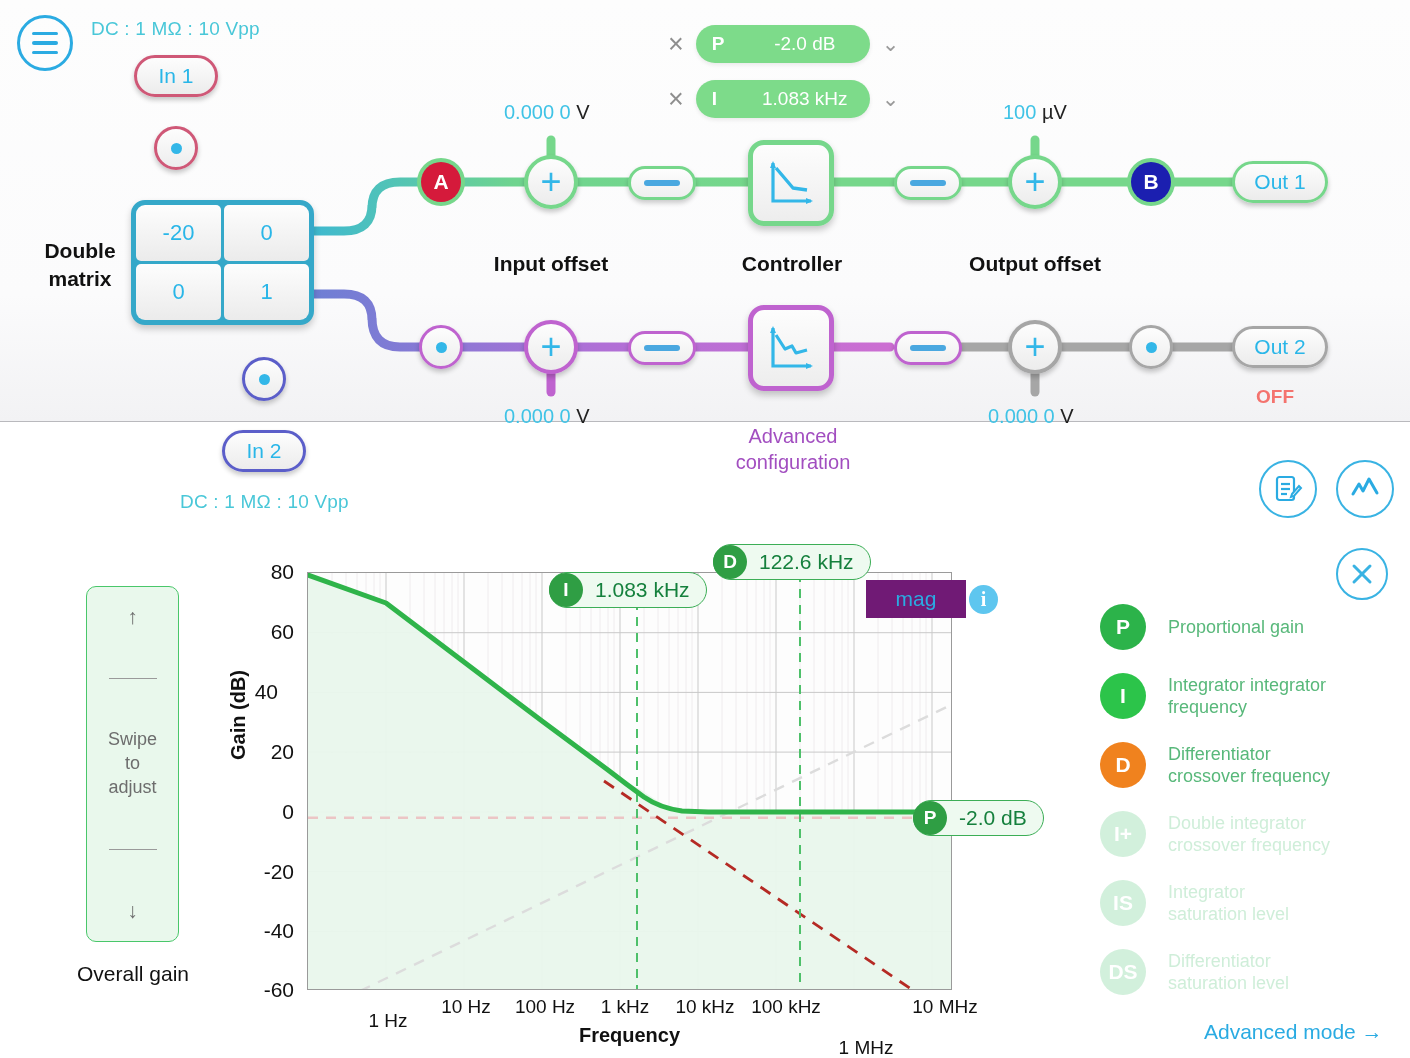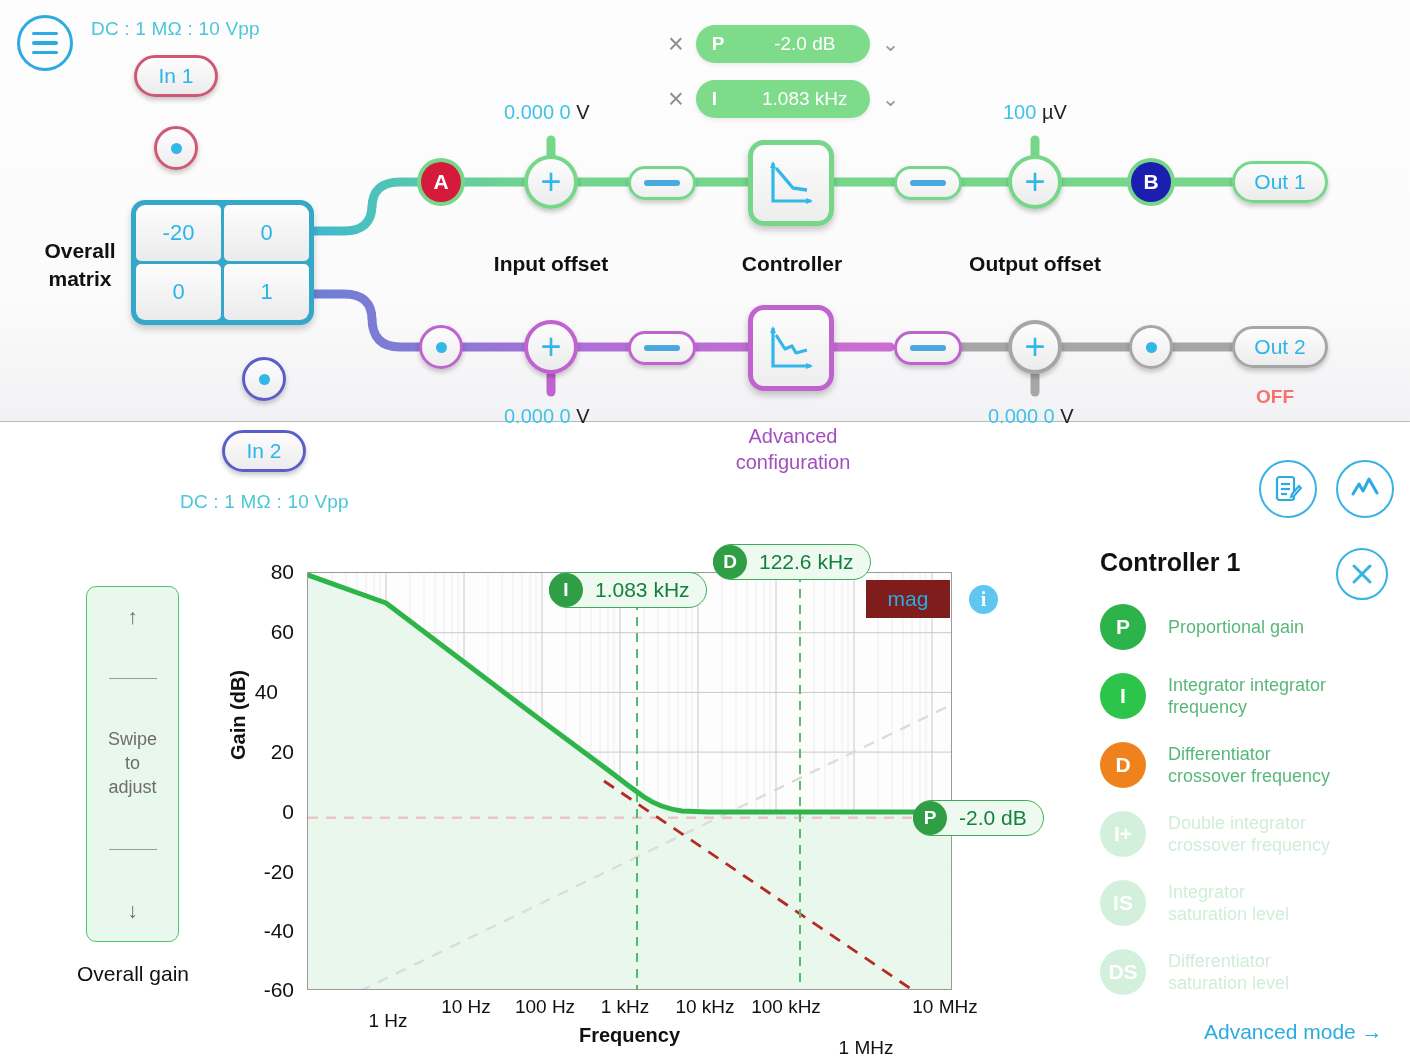--- a/index.html
+++ b/index.html
@@ -179,22 +179,22 @@
     padding-right:16px; white-space:nowrap;
   }
   .cbadge .dot {
     width:34px; height:34px; border-radius:50%; background:#2f9e44;
     display:flex; align-items:center; justify-content:center; color:#fff;
     font-size:19px; font-weight:bold; margin-left:-1px;
   }
   .cbadge .lbl { font-size:21px; color:#15803d; padding-left:12px; }
 
   #mag-btn {
-    position:absolute; left:866px; top:580px; width:84px; height:38px;
-    background:#7f1d1d; display:flex; align-items:center; justify-content:center;
+    position:absolute; left:866px; top:580px; width:100px; height:38px;
+    background:#701a75; display:flex; align-items:center; justify-content:center;
     font-size:21px; color:#2aabe2; cursor:pointer;
   }
   #info-icon {
     position:absolute; left:969px; top:585px; width:29px; height:29px; border-radius:50%;
     background:#5ec6ef; color:#fff; font-size:20px; font-weight:bold;
     display:flex; align-items:center; justify-content:center; font-family:"Liberation Serif", serif;
   }
 
   
   #legend { position:absolute; left:1100px; top:548px; width:300px; }
@@ -277,21 +277,21 @@
       <span>In 1</span>
     </div>
     <div class="dotnode" style="left:154px; top:126px; border:3.5px solid #cf5877;"></div>
 
     <div class="pill" style="left:222px; top:430px; border:3.5px solid #5b5ec9;">
       <span>In 2</span>
     </div>
     <div class="dotnode" style="left:242px; top:357px; border:3.5px solid #5b5ec9;"></div>
 
     <div id="matrix-label">
-      <div>Overall</div>
+      <div>Double</div>
       <div>matrix</div>
     </div>
     <div id="matrix">
       <div class="cell">-20</div>
       <div class="cell">0</div>
       <div class="cell">0</div>
       <div class="cell">1</div>
     </div>
 
     <div class="chip-row" style="left:668px; top:25px;">
@@ -544,23 +544,20 @@
     <div class="lbl">1.083 kHz</div>
   </div>
   <div class="cbadge" style="left:913px; top:800px;">
     <div class="dot">P</div>
     <div class="lbl">-2.0 dB</div>
   </div>
 
   <div id="mag-btn">mag</div>
   <div id="info-icon">i</div>
 
-  <div id="legend">
-    <h2>Controller 1</h2>
-  </div>
   <div id="close-btn">
     <svg width="26" height="26" viewBox="0 0 26 26">
       <line x1="5" y1="5" x2="21" y2="21" stroke="#39b3e3" stroke-width="3" stroke-linecap="round"></line>
       <line x1="21" y1="5" x2="5" y2="21" stroke="#39b3e3" stroke-width="3" stroke-linecap="round"></line>
     </svg>
   </div>
 
   <div class="legrow" style="top:604px;">
     <div class="badge" style="background:#2cb34a;">P</div>
     <div class="txt">Proportional gain</div>

